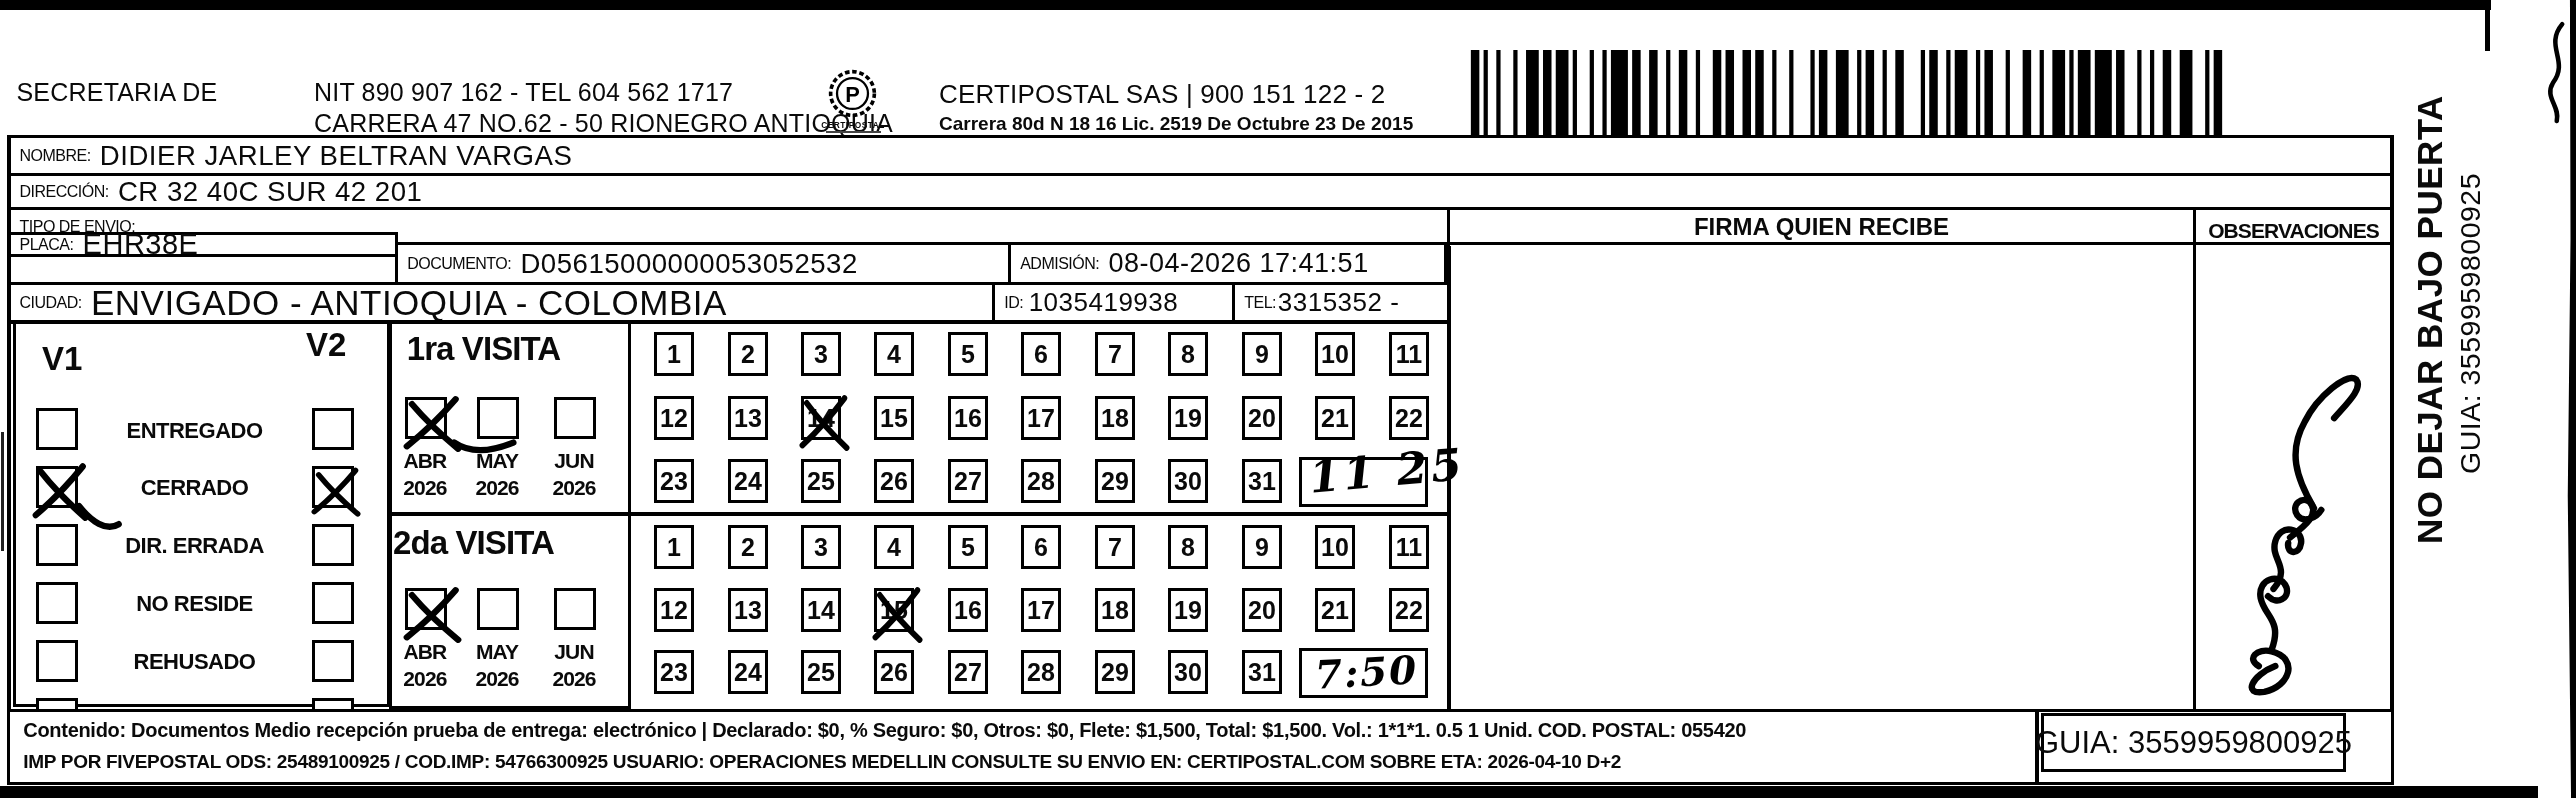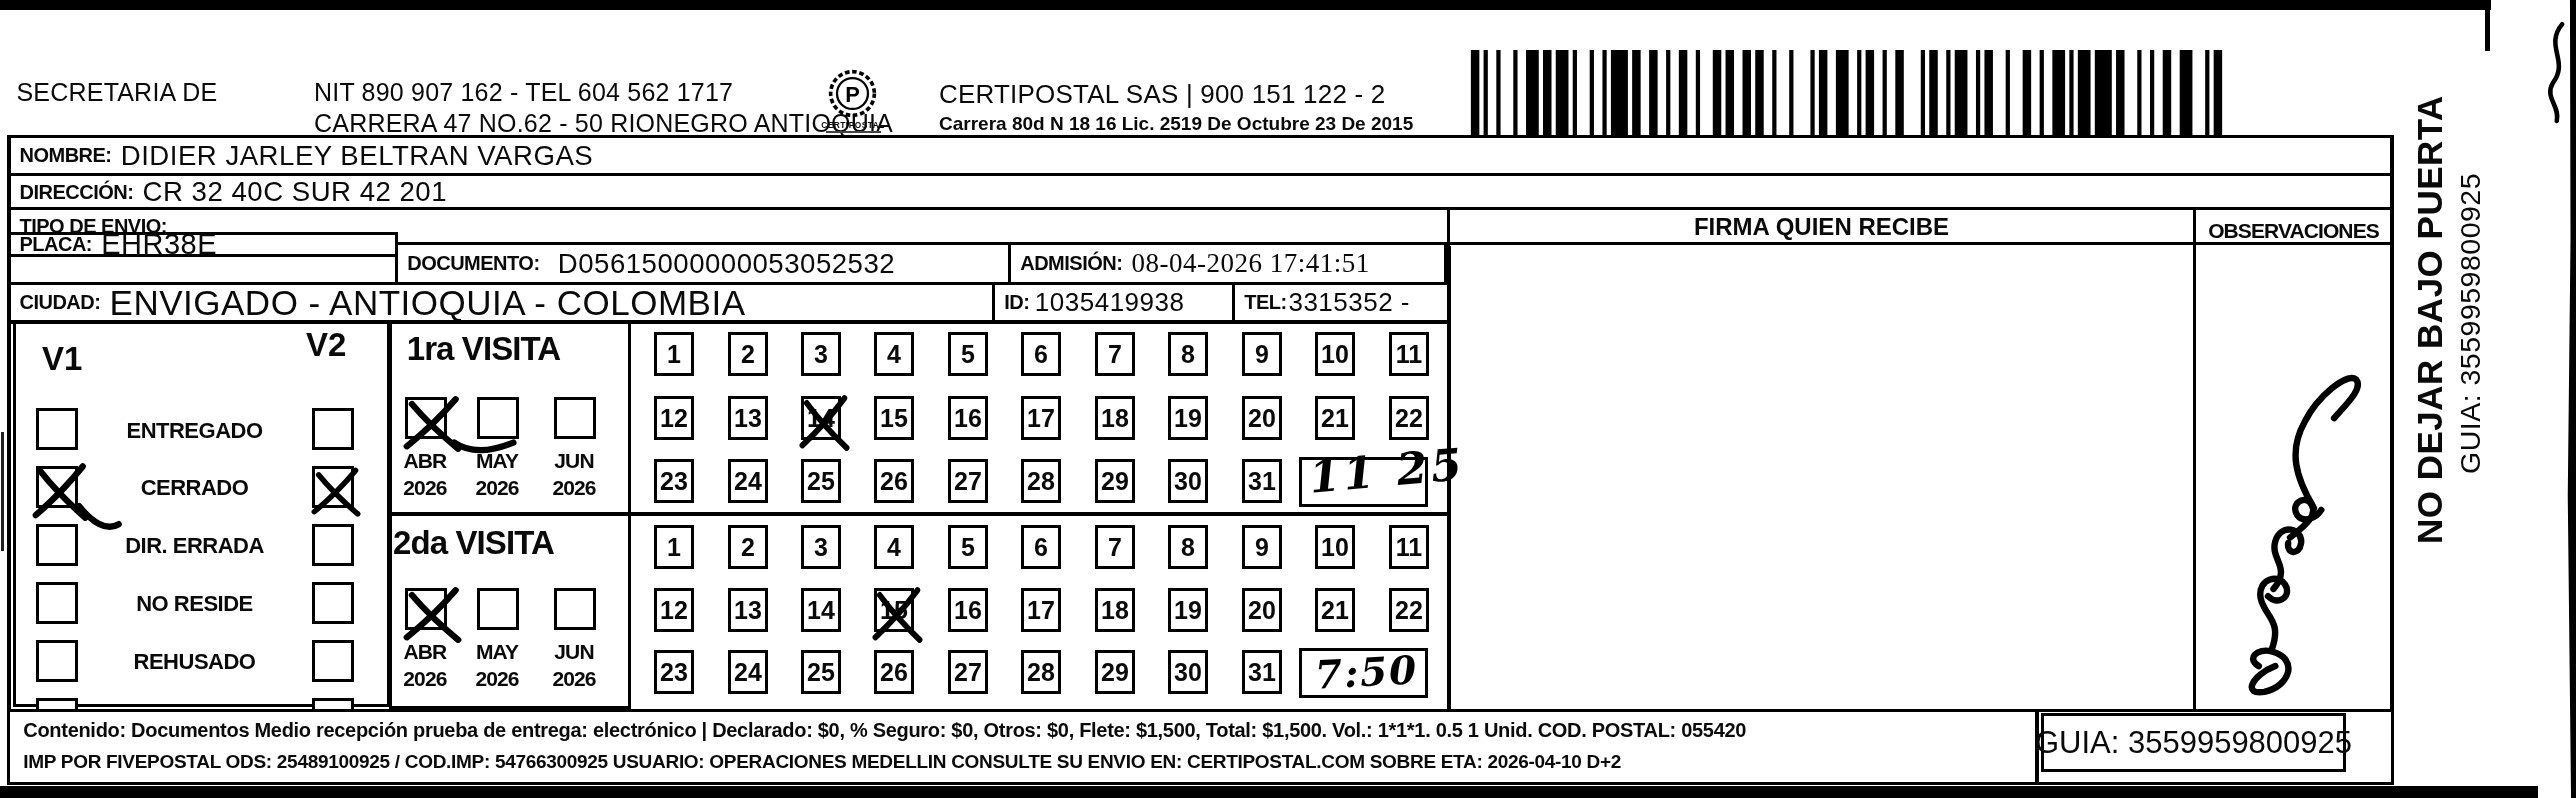--- a/index.html
+++ b/index.html
@@ -1,21 +1,21 @@
 <!DOCTYPE html>
 <html style="font-size:14.7px"><head>
 <meta charset="utf-8">
 <style>
   html,body{margin:0;padding:0;background:#e8e8e8;}
   #page{position:relative;width:2576px;height:799px;background:#ffffff;overflow:hidden;
         font-family:"Liberation Sans","DejaVu Sans",sans-serif;color:#0a0a0a;}
   .abs{position:absolute;box-sizing:border-box;}
   .cell{position:absolute;box-sizing:border-box;border:3.7px solid #000;background:#fff;
         display:flex;align-items:center;padding-left:9.2px;white-space:nowrap;overflow:visible;}
-  .lbl{font-weight:bold;font-size:20px;letter-spacing:-0.5px;}
+  .lbl{font-weight:normal;font-size:16px;letter-spacing:-0.5px;}
   .val{font-size:27.6px;margin-left:9.2px;letter-spacing:0.5px;}
   .hdrcell{justify-content:center;padding-left:0;font-weight:bold;}
   .cb{position:absolute;width:42px;height:42px;border:3.7px solid #000;box-sizing:border-box;background:#fff;}
   .statlbl{position:absolute;font-weight:bold;font-size:22px;text-align:center;letter-spacing:-0.5px;}
   .vtitle{position:absolute;font-weight:bold;font-size:33px;letter-spacing:-0.9px;}
   .mlbl{position:absolute;font-weight:bold;font-size:21px;text-align:center;width:64px;letter-spacing:-0.9px;}
   .day{position:absolute;width:40px;height:44px;border:3.7px solid #000;box-sizing:border-box;
        display:flex;align-items:center;justify-content:center;font-weight:bold;font-size:25px;background:#fff;}
   .widebox{position:absolute;border:3.7px solid #000;box-sizing:border-box;background:#fff;overflow:visible;}
   .timenote{position:absolute;font-family:"DejaVu Serif",serif;font-style:italic;font-weight:bold;color:#000;white-space:nowrap;}
@@ -119,27 +119,27 @@
     <span>FIRMA QUIEN RECIBE</span>
   </div>
   <div class="cell hdrcell" style="left:2193px;top:207px;width:201px;height:39px;font-size:21px;letter-spacing:-0.9px;align-items:flex-end;">
     <span>OBSERVACIONES</span>
   </div>
 
   <div class="cell" style="left:7.3px;top:232px;width:391px;height:25px;">
     <span class="lbl">PLACA:</span>
     <span class="val" style="font-size:29px;">EHR38E</span>
   </div>
-  <div class="cell" style="left:395px;top:242px;width:617px;height:43px;gap:9px;">
+  <div class="cell" style="left:395px;top:242px;width:617px;height:43px;">
     <span class="lbl">DOCUMENTO:</span>
     <span class="val">D05615000000053052532</span>
   </div>
   <div class="cell" style="left:1008px;top:242px;width:439px;height:43px;">
     <span class="lbl">ADMISIÓN:</span>
-    <span class="val" style="font-size:27px;font-family:Liberation Serif, serif;">08-04-2026 17:41:51</span>
+    <span class="val" style="font-size:27px;">08-04-2026 17:41:51</span>
   </div>
 
   <div class="cell" style="left:7.3px;top:282px;width:988px;height:41px;">
     <span class="lbl">CIUDAD:</span>
     <span class="val" style="font-size:35px;text-align:right;">ENVIGADO - ANTIOQUIA - COLOMBIA</span>
   </div>
   <div class="cell" style="left:992px;top:282px;width:244px;height:41px;">
     <span class="lbl">ID:</span>
     <span class="val" style="font-size:26px;margin-left:5.5px;">1035419938</span>
   </div>

